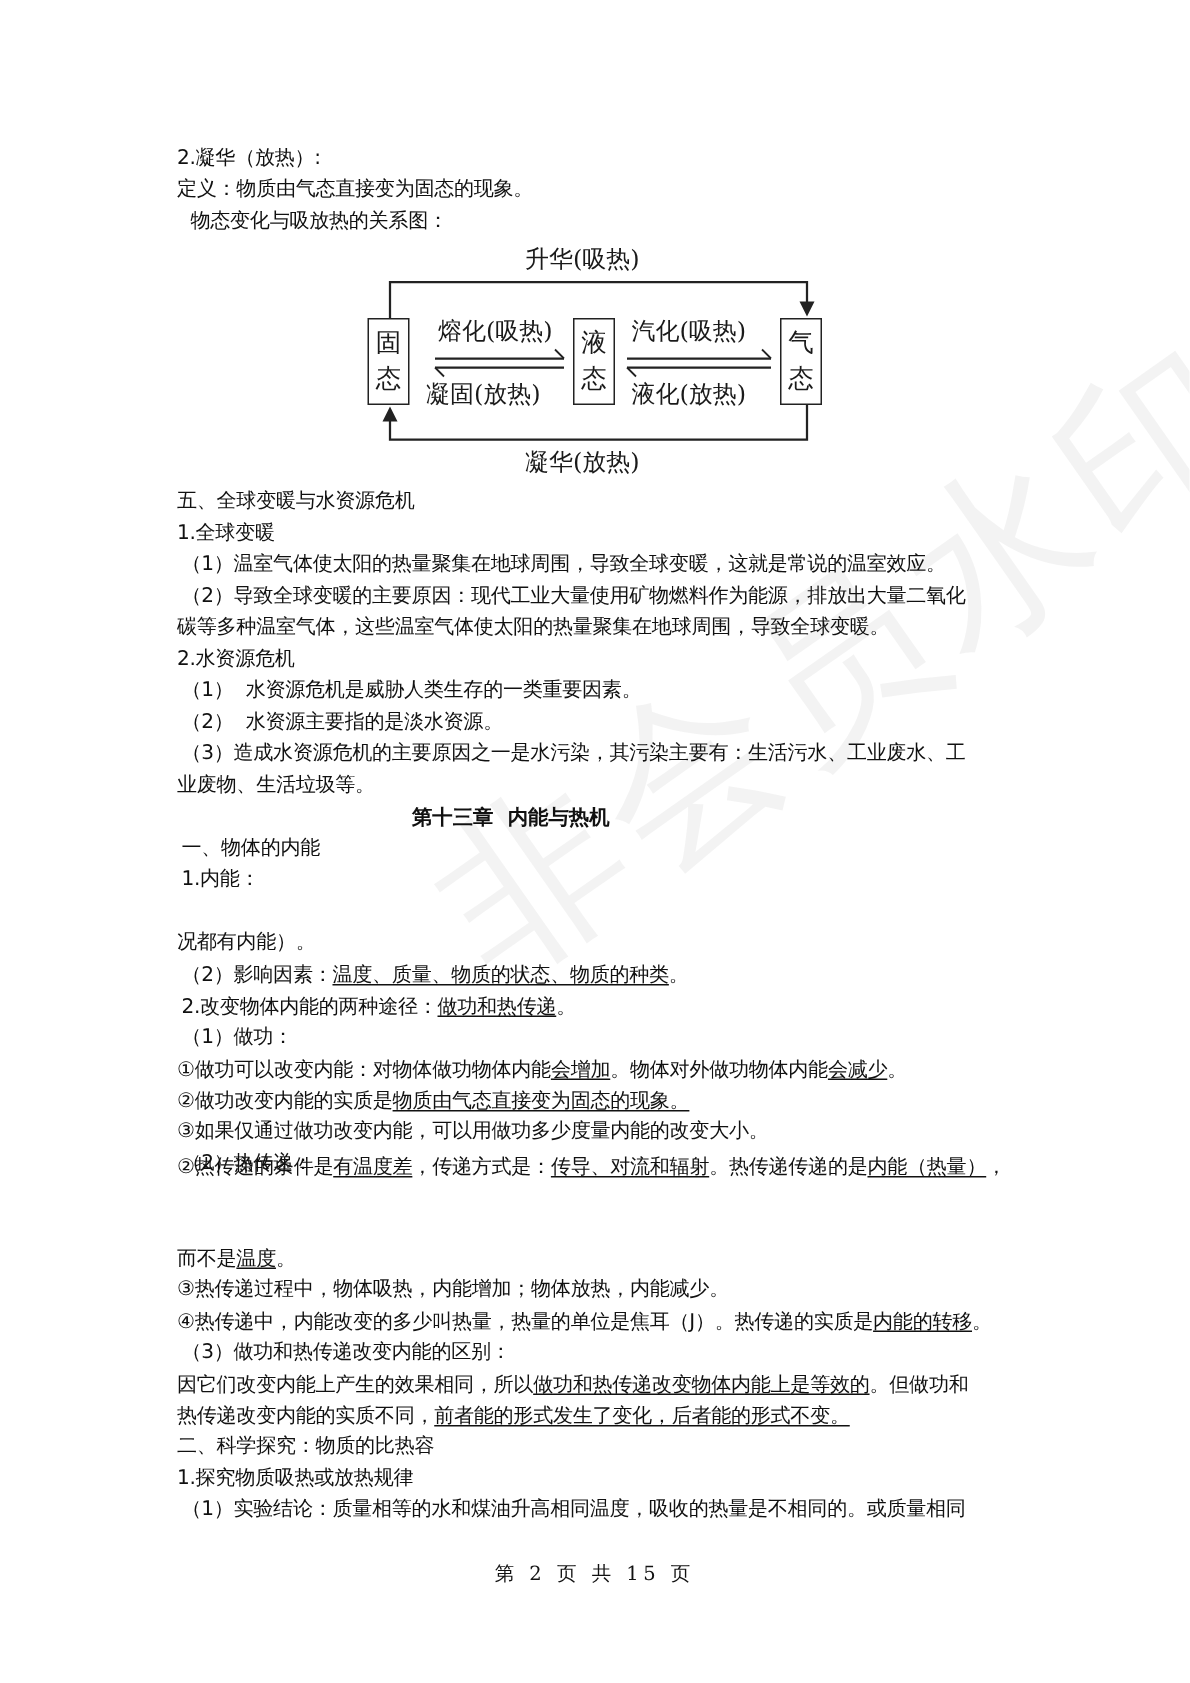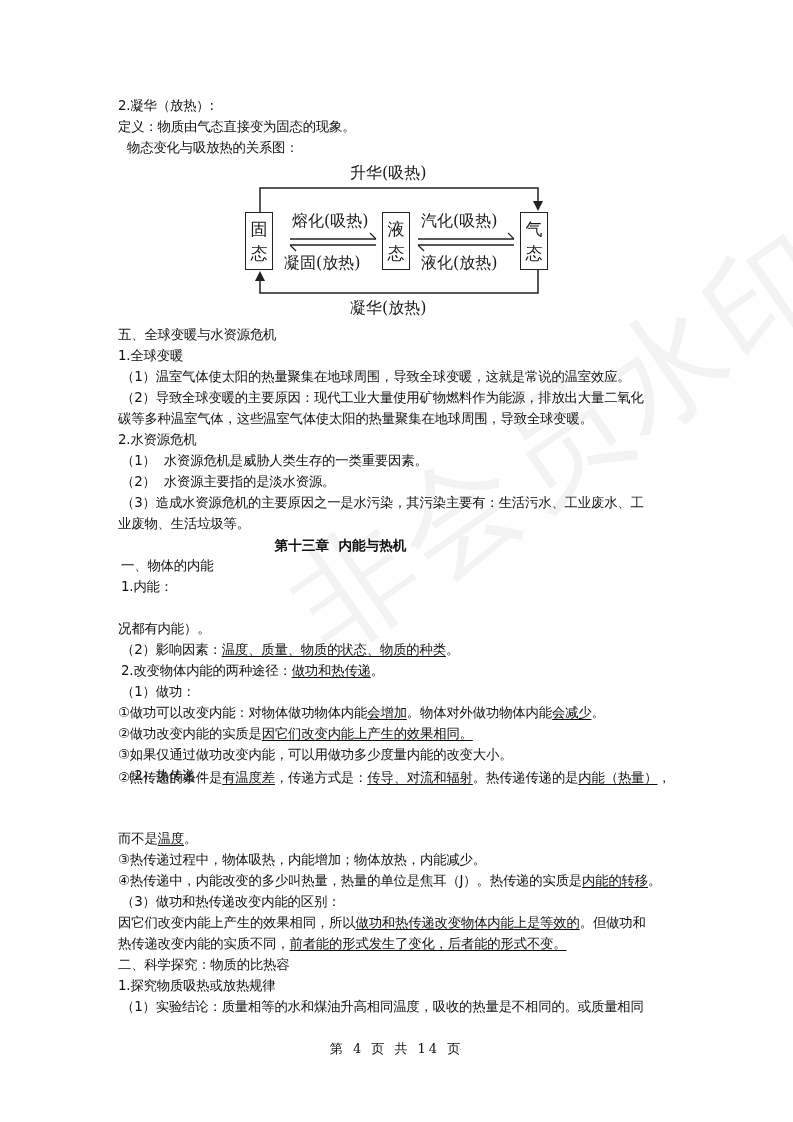--- a/index.html
+++ b/index.html
@@ -96,21 +96,21 @@
     <span>（2）影响因素：</span><span class="u">温度、质量、物质的状态、物质的种类</span><span>。</span>
   </div>
   <div class="line ind" style="top:661px">
     <span>2.改变物体内能的两种途径：</span><span class="u">做功和热传递</span><span>。</span>
   </div>
   <div class="line ind" style="top:682px">（1）做功：</div>
   <div class="line" style="top:703px">
     <span>①做功可以改变内能：对物体做功物体内能</span><span class="u">会增加</span><span>。物体对外做功物体内能</span><span class="u">会减少</span><span>。</span>
   </div>
   <div class="line" style="top:724px">
-    <span>②做功改变内能的实质是</span><span class="u">因它们改变内能上产生的效果相同。</span>
+    <span>②做功改变内能的实质是</span><span class="u">物质由气态直接变为固态的现象。</span>
   </div>
   <div class="line" style="top:745px">③如果仅通过做功改变内能，可以用做功多少度量内能的改变大小。</div>
   <div class="line ind" style="top:766px">（2）热传递：</div>
   <div class="line" style="top:768px">
     <span>②热传递的条件是</span><span class="u">有温度差</span><span>，传递方式是：</span><span class="u">传导、对流和辐射</span><span>。热传递传递的是</span><span class="u">内能（热量）</span><span>，</span>
   </div>
   <div class="line" style="top:829px">
     <span>而不是</span><span class="u">温度</span><span>。</span>
   </div>
   <div class="line" style="top:850px">③热传递过程中，物体吸热，内能增加；物体放热，内能减少。</div>
@@ -121,14 +121,14 @@
   <div class="line" style="top:913px">
     <span>因它们改变内能上产生的效果相同，所以</span><span class="u">做功和热传递改变物体内能上是等效的</span><span>。但做功和</span>
   </div>
   <div class="line" style="top:934px">
     <span>热传递改变内能的实质不同，</span><span class="u">前者能的形式发生了变化，后者能的形式不变。</span>
   </div>
   <div class="line" style="top:955px">二、科学探究：物质的比热容</div>
   <div class="line" style="top:976px">1.探究物质吸热或放热规律</div>
   <div class="line ind" style="top:997px">（1）实验结论：质量相等的水和煤油升高相同温度，吸收的热量是不相同的。或质量相同</div>
 
-  <div class="footer">第 4 页 共 14 页</div>
+  <div class="footer">第 2 页 共 15 页</div>
 </div>
 
 </body></html>

